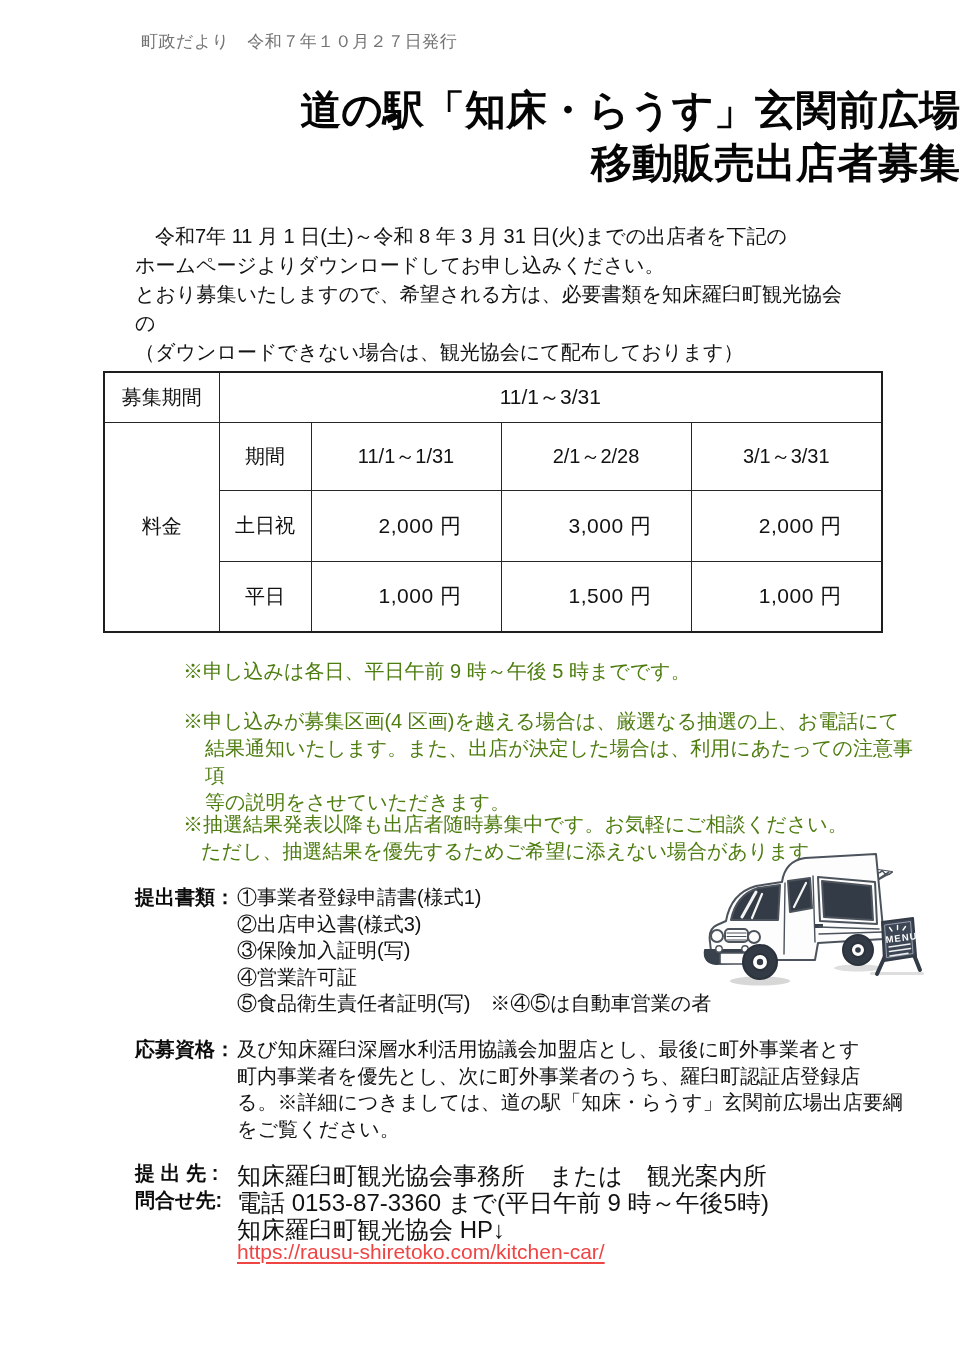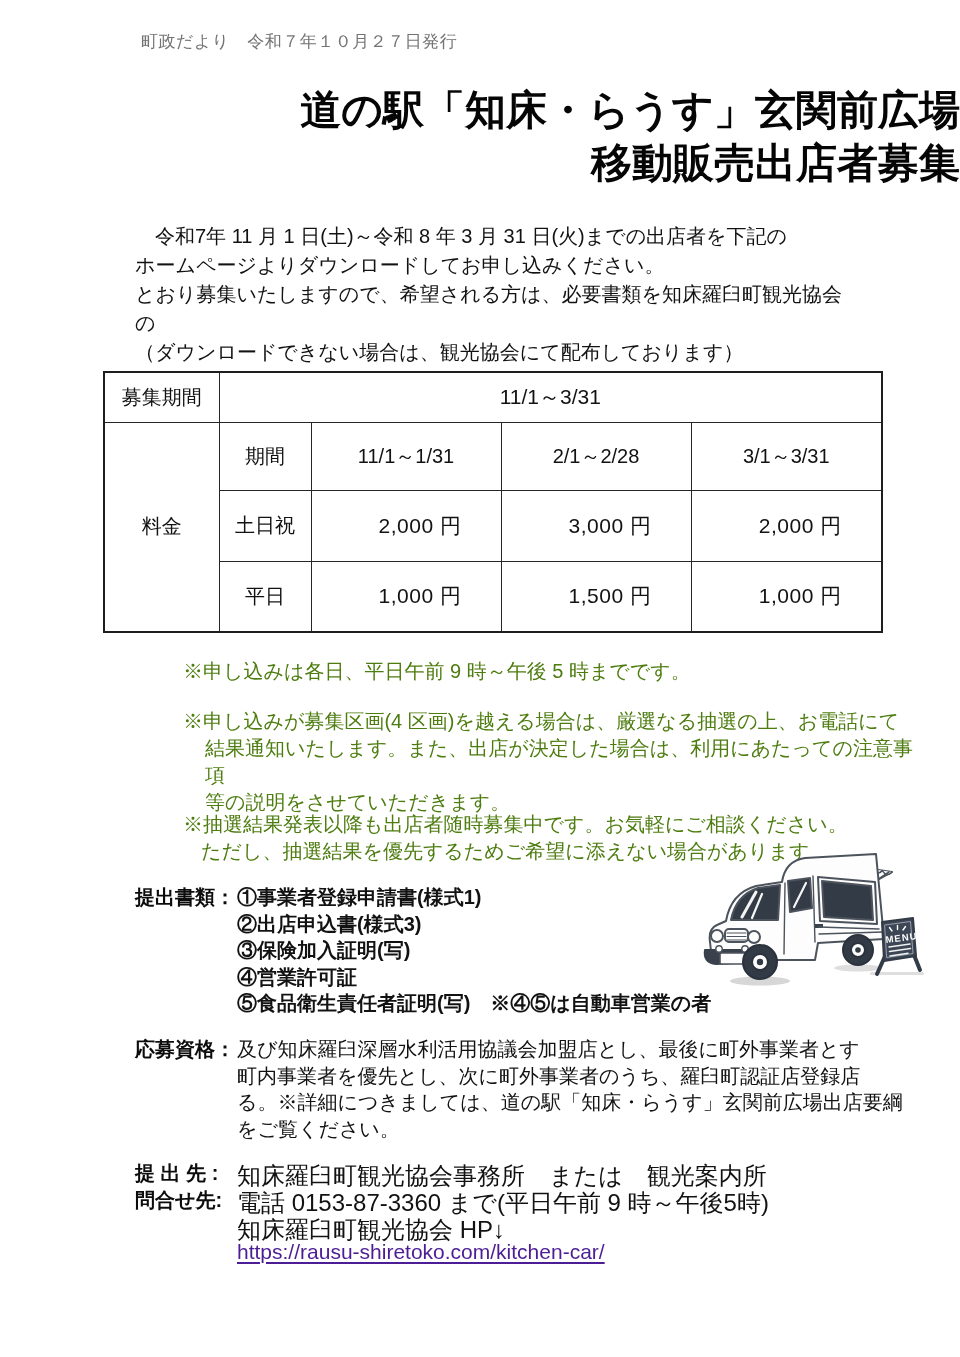--- a/index.html
+++ b/index.html
@@ -24,21 +24,21 @@
   .fee-table{border:2.5px solid #1e1e1e;}
   .fee-table .money{font-size:21px;letter-spacing:.5px;padding-left:28px;}
   .fee-table .big{font-size:21px;}
   .note{left:135px;width:730px;font-size:20px;line-height:27px;color:#4d7c0f;margin-left:48px;}
   .note .cont2{margin-left:22px;}
   .note .cont3{margin-left:18px;}
   .sec-label{left:135px;font-size:20px;font-weight:700;color:#0c0c0c;}
   .sec-body{left:237px;font-size:20px;line-height:26.5px;color:#121212;}
   .contact-label{left:135px;font-size:20px;font-weight:700;color:#0c0c0c;}
   .contact-value{left:237px;font-size:24px;color:#121212;}
-  .url-link{left:237px;font-size:21px;color:#4c1d95;text-decoration:underline;
+  .url-link{left:237px;font-size:21px;color:#ef4444;text-decoration:underline;
     text-underline-offset:3px;cursor:pointer;}
   .truck{left:698px;top:842px;width:250px;height:162px;}
 </style>
 </head>
 <body>
 
 <div class="abs doc-header">町政だより　令和７年１０月２７日発行</div>
 
 <div class="abs title-block">
   <div>道の駅「知床・らうす」玄関前広場</div>
@@ -94,21 +94,21 @@
   <div>※申し込みが募集区画(4 区画)を越える場合は、厳選なる抽選の上、お電話にて</div>
   <div class="cont2">結果通知いたします。また、出店が決定した場合は、利用にあたっての注意事項</div>
   <div class="cont2">等の説明をさせていただきます。</div>
 </div>
 <div class="abs note" style="top:811px;">
   <div>※抽選結果発表以降も出店者随時募集中です。お気軽にご相談ください。</div>
   <div class="cont3">ただし、抽選結果を優先するためご希望に添えない場合があります</div>
 </div>
 
 <div class="abs sec-label" style="top:884px;">提出書類：</div>
-<div class="abs sec-body" style="top:884px;font-weight:bold;">
+<div class="abs sec-body" style="top:884px;">
   <div>①事業者登録申請書(様式1)</div>
   <div>②出店申込書(様式3)</div>
   <div>③保険加入証明(写)</div>
   <div>④営業許可証</div>
   <div>⑤食品衛生責任者証明(写)　※④⑤は自動車営業の者</div>
 </div>
 
 <svg class="abs truck" viewBox="0 0 250 162" xmlns="http://www.w3.org/2000/svg">
   <g stroke="#4c535c" stroke-width="2" fill="none" stroke-linejoin="round" stroke-linecap="round">
 

